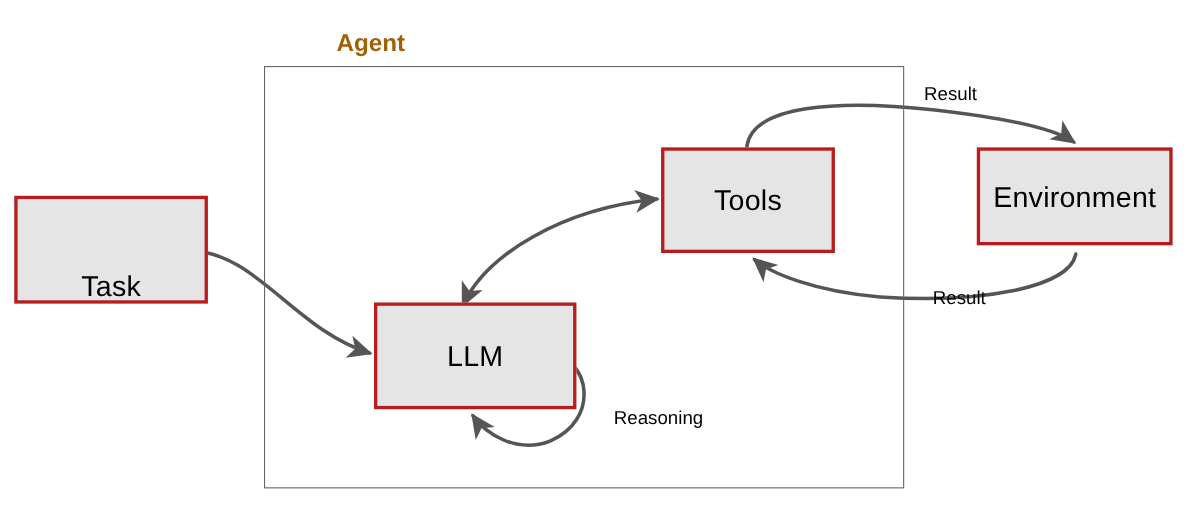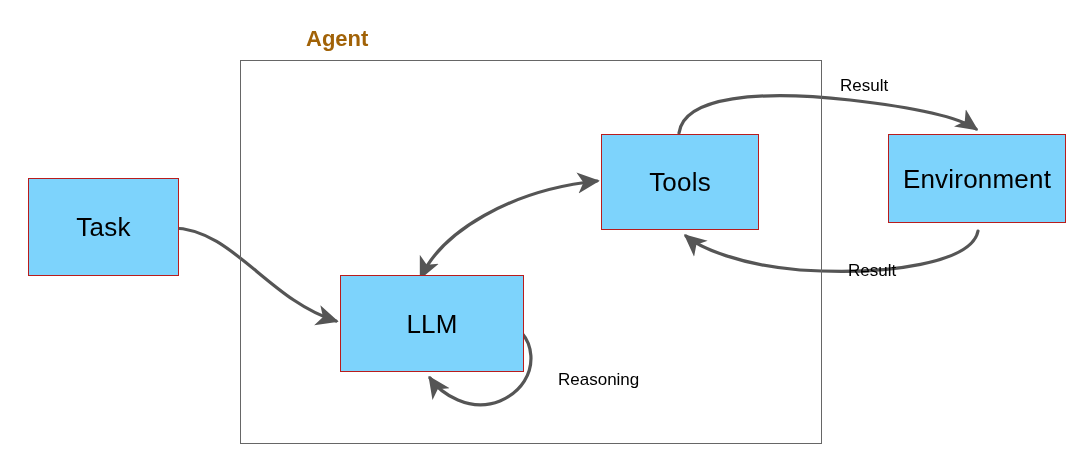--- a/index.html
+++ b/index.html
@@ -20,22 +20,22 @@
   #diagram-svg {
     position: absolute;
     left: 0;
     top: 0;
     width: 1080px;
     height: 472px;
   }
   .node-box {
     position: absolute;
     box-sizing: border-box;
-    background: #7dd3fc;
-    border: 1px solid #b91c1c;
+    background: #e5e5e5;
+    border: 3px solid #b91c1c;
     display: flex;
     align-items: center;
     justify-content: center;
     color: #000000;
     font-family: "Liberation Sans", sans-serif;
     font-size: 26px;
     line-height: 1;
     letter-spacing: 0.2px;
     white-space: nowrap;
   }
@@ -85,21 +85,21 @@
     <path d="M 679 133 C 684 96, 760 90, 850 100 C 920 108, 960 118, 976 129" fill="none" stroke="#555555" stroke-width="3.2" stroke-linecap="round" marker-end="url(#arrowEnd)"></path>
 
     <path d="M 978 231 C 972 262, 890 276, 800 270 C 740 265, 700 248, 686 236" fill="none" stroke="#555555" stroke-width="3.2" stroke-linecap="round" marker-end="url(#arrowEnd)"></path>
 
     <path d="M 498 320 C 538 326, 545 382, 500 401 C 470 413, 441 394, 430 378" fill="none" stroke="#555555" stroke-width="3.2" stroke-linecap="round" marker-end="url(#arrowEnd)"></path>
   </svg>
 
   <div class="container-box" style="left:240px; top:60px; width:582px; height:384px;"></div>
   <div class="container-label" style="left:306px; top:28px;">Agent</div>
 
-  <div class="node-box" style="left:28px; top:178px; width:151px; height:98px;">
+  <div class="node-box" style="left:13px; top:178px; width:176px; height:98px;align-items:flex-end;">
     <span>Task</span>
   </div>
 
   <div class="node-box" style="left:340px; top:275px; width:184px; height:97px;">
     <span>LLM</span>
   </div>
 
   <div class="node-box" style="left:601px; top:134px; width:158px; height:96px;">
     <span>Tools</span>
   </div>

